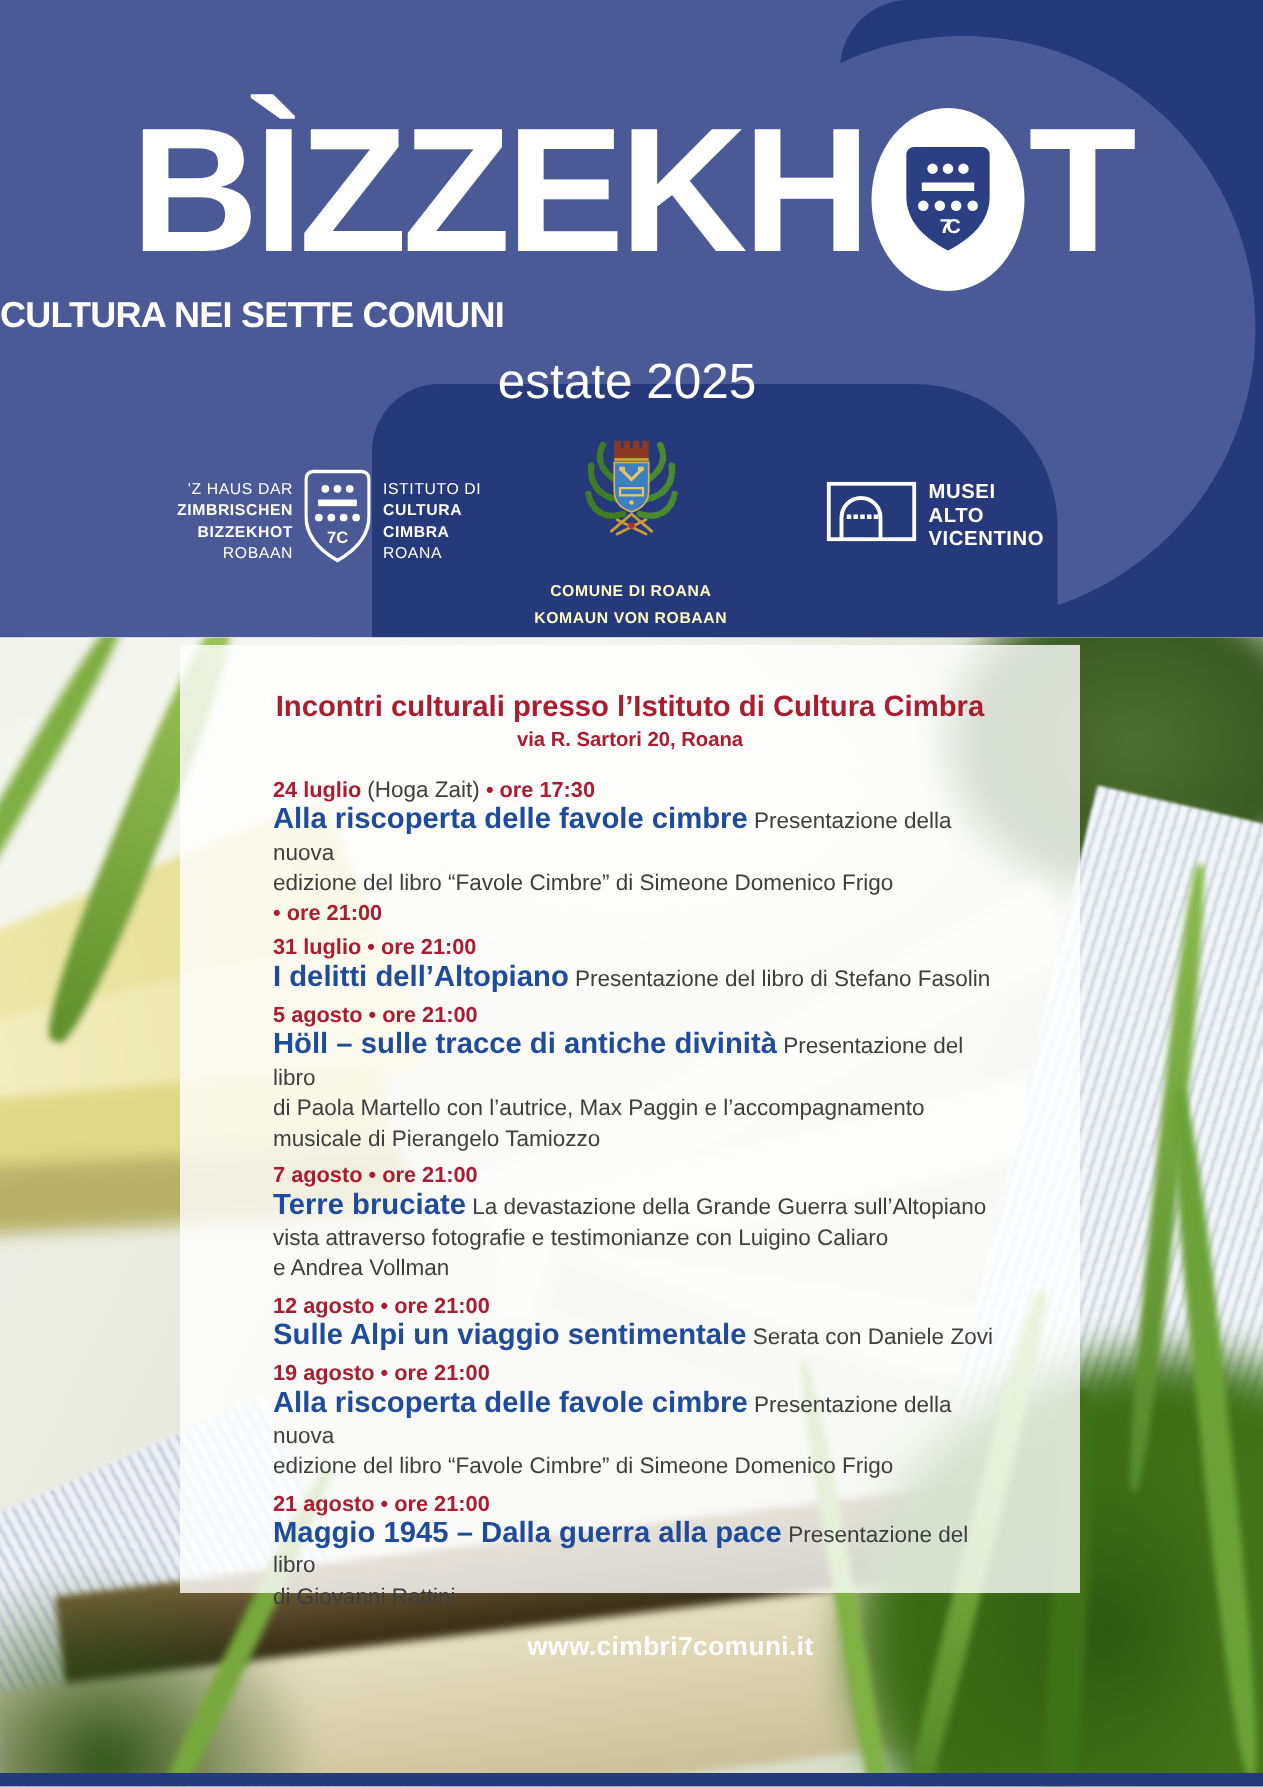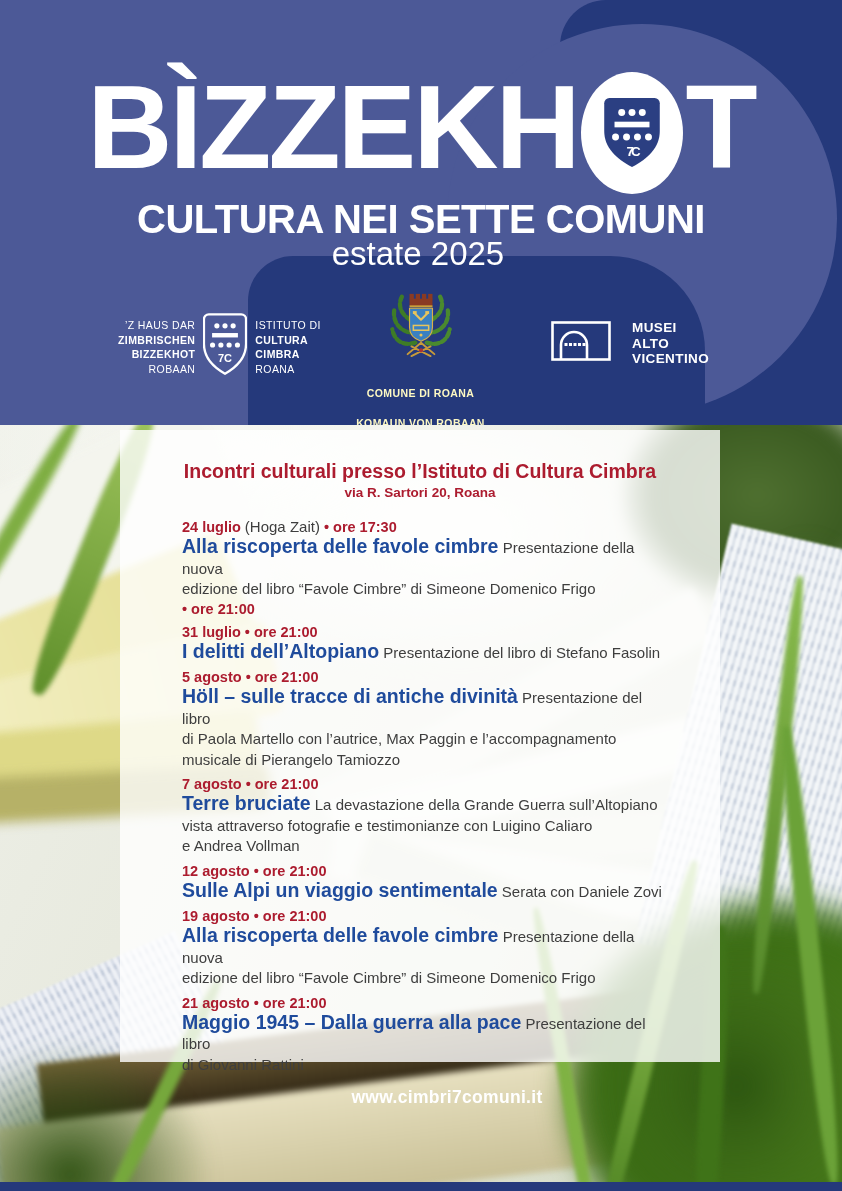--- a/index.html
+++ b/index.html
@@ -15,35 +15,35 @@
           border-radius:50%;background:var(--hdr-light,#4c5997);}
   .hdr-estate{position:absolute;left:248px;top:256px;width:457px;height:169px;
           background:var(--hdr-dark,#25397b);border-radius:45px 95px 0 0;}
 
   .big-title{position:absolute;left:0;top:64px;width:842px;height:126px;
           display:flex;justify-content:center;align-items:center;
           color:#fff;font-weight:700;font-size:118px;letter-spacing:-3px;line-height:1;}
   .big-title .oval{width:102px;height:122px;background:#fff;border-radius:51px/61px;
           display:flex;align-items:center;justify-content:center;margin:0 3px;
           transform:translateY(6px);flex:0 0 auto;}
-  .sub1{position:absolute;left:0;top:197px;width:842px;text-align:center;color:#fff;
-        font-weight:700;font-size:40px;letter-spacing:-.5px;}
+  .sub1{position:absolute;left:0;top:197px;width:842px;color:#fff;
+        font-weight:700;font-size:24px;letter-spacing:-.5px;}
   .sub2{position:absolute;left:0;top:235px;width:836px;text-align:center;color:#fff;
         font-weight:400;font-size:33px;}
 
   .logo-left{position:absolute;left:118px;top:312px;display:flex;align-items:center;gap:8px;color:#fff;}
   .logo-left .txt{font-size:10.5px;line-height:14.5px;letter-spacing:.4px;}
   .logo-left .txt.r{text-align:right;}
   .logo-left .txt .b{font-weight:700;}
 
   .logo-comune{position:absolute;left:348px;top:291px;width:145px;text-align:center;color:#fef9c3;}
   .logo-comune .cap{font-weight:700;font-size:10.5px;line-height:14px;letter-spacing:.4px;margin-top:3px;}
 
   .logo-musei{position:absolute;left:551px;top:320px;display:flex;align-items:center;gap:8px;color:#fff;}
-  .logo-musei .txt{font-weight:700;font-size:13.5px;line-height:15.5px;letter-spacing:.4px;margin-left:13px;}
+  .logo-musei .txt{font-weight:700;font-size:13.5px;line-height:15.5px;letter-spacing:.4px;}
 
   
   .photo{position:absolute;left:0;top:425px;width:842px;height:766px;overflow:hidden;
      background:
        radial-gradient(ellipse 620px 320px at 30% 4%, #f8f9f4 0%, rgba(248,249,244,0) 62%),
        linear-gradient(115deg,#eef0e8 0%,#e6e8dc 40%,#dfe3d4 62%,#cdd5bc 100%);}
   .photo div{position:absolute;}
   .ph-foliage-tr{right:-50px;top:-40px;width:270px;height:220px;border-radius:50%;
        background:radial-gradient(#4f7030,#3a5a20 55%,rgba(58,90,32,0) 75%);filter:blur(7px);}
   .ph-foliage-tr2{right:-40px;top:110px;width:150px;height:280px;border-radius:50%;
@@ -196,21 +196,21 @@
           <path d="M33 23 L40 30 M47 23 L40 30" stroke="#e8c45c" stroke-width="2.2" stroke-linecap="round"></path>
           <rect x="31.5" y="21" width="4" height="3" fill="#e8c45c"></rect>
             <rect x="44.5" y="21" width="4" height="3" fill="#e8c45c"></rect>
           <rect x="32" y="36" width="16" height="5" fill="none" stroke="#e8c45c" stroke-width="1.6"></rect>
           <circle cx="40" cy="46" r="1.6" fill="#e8c45c"></circle>
           <path d="M26 66 L40 54 M54 66 L40 54 M30 68 L50 58 M50 68 L30 58" stroke="#c89b3a" stroke-width="2" stroke-linecap="round"></path>
           <circle cx="40" cy="62" r="2.2" fill="#a33"></circle>
         </svg>
       </span>
       <div class="cap">COMUNE DI ROANA</div>
-      <div class="cap" style="margin-top:16px">KOMAUN VON ROBAAN</div>
+      <div class="cap" style="margin-top:4px">KOMAUN VON ROBAAN</div>
     </div>
 
     <div class="logo-musei">
       <span>
         <svg width="60" height="40" viewBox="0 0 60 40" aria-hidden="true">
           <rect x="1.5" y="1.5" width="57" height="37" fill="none" stroke="#fff" stroke-width="2.6"></rect>
           <path d="M10 38 V24 a13 13 0 0 1 26 0 V38" fill="none" stroke="#fff" stroke-width="2.6"></path>
           <g fill="#fff">
             <rect x="13.5" y="22" width="3" height="3"></rect>
               <rect x="18" y="22" width="3" height="3"></rect>

